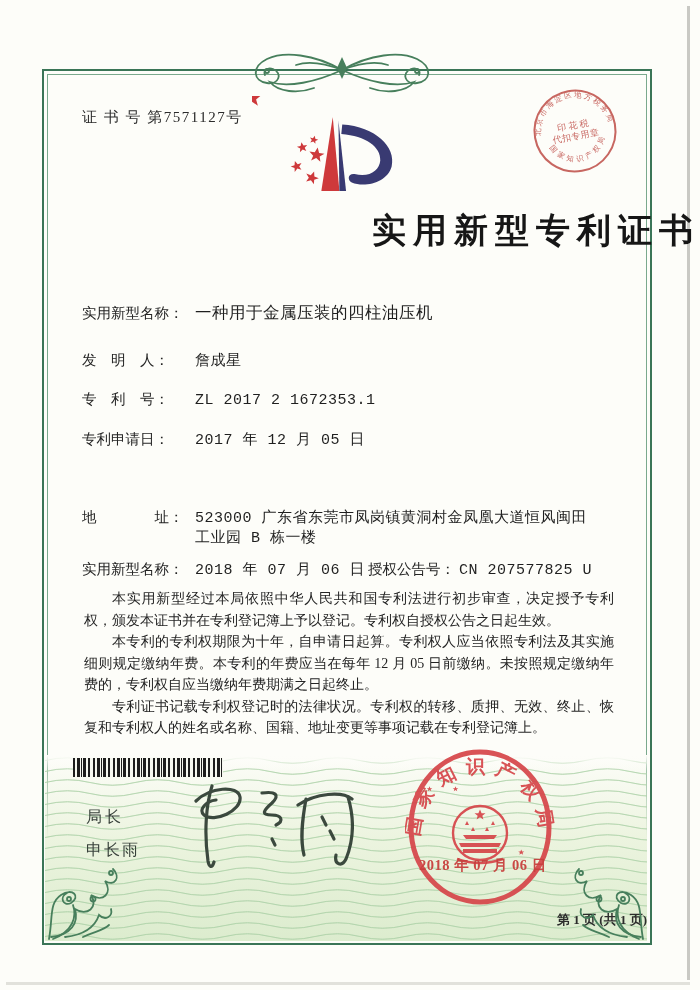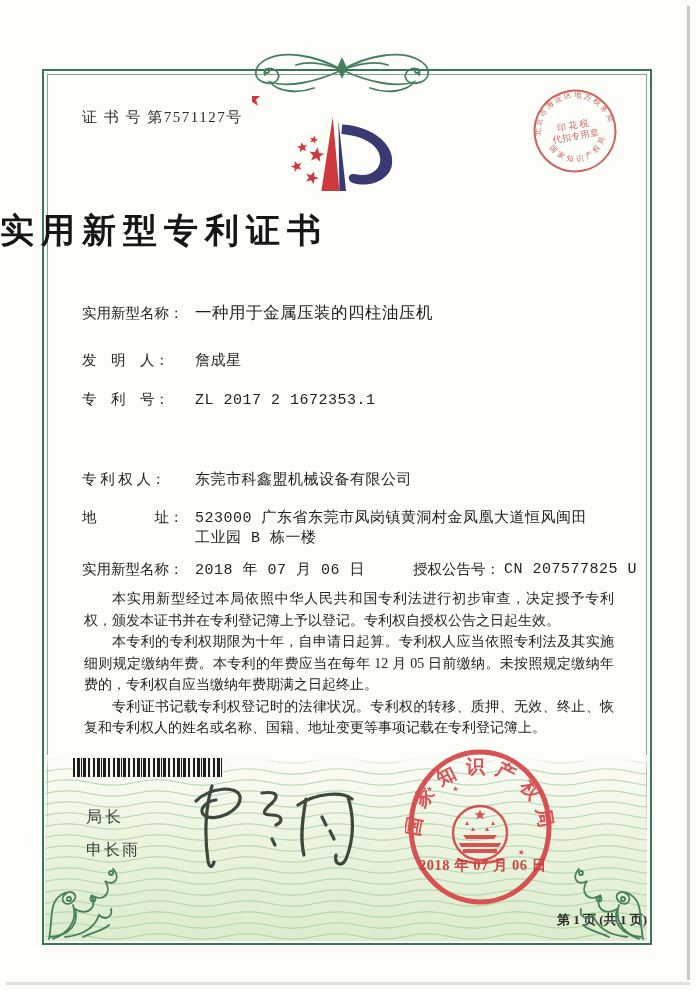--- a/index.html
+++ b/index.html
@@ -7,31 +7,31 @@
         font-family:"Liberation Serif","DejaVu Serif",serif;color:#262626;}
   
   .edge-right{position:absolute;left:687px;top:6px;bottom:10px;width:3px;background:#b7b7b1;opacity:.75;}
   .edge-bottom{position:absolute;left:6px;right:10px;top:982px;height:3px;background:#d9d9d3;opacity:.8;}
   
   .frame{position:absolute;left:42px;top:69px;width:606px;height:872px;border:2.5px solid #3a7557;}
   .frame-inner{position:absolute;inset:3px;border:1px solid #7aa98d;}
   
   .cert-no{position:absolute;left:82px;top:108px;font-size:15px;letter-spacing:1.5px;color:#2b2b2b;}
   .logo{position:absolute;left:252px;top:96px;width:190px;height:118px;}
-  .title{position:absolute;left:0;right:0;top:208px;text-align:left;font-size:34px;font-weight:bold;
+  .title{position:absolute;left:0;right:0;top:208px;text-align:right;font-size:34px;font-weight:bold;
          letter-spacing:7px;color:#161616;}
   
   .row{position:absolute;left:82px;display:flex;align-items:baseline;}
   .lbl{flex:none;width:113px;font-size:14.5px;white-space:nowrap;color:#242424;}
   .val{font-size:15px;color:#1f1f1f;letter-spacing:.5px;font-family:Liberation Mono, monospace;}
   .val-name{font-size:16.5px;}
   .r1{top:302px}.r2{top:351px}.r3{top:390px}.r4{top:430px}.r5{top:470px}
   .r6{top:508px}.r6 .val{width:400px;line-height:20px;}
   .r7{top:560px}
-  .grant-no{position:absolute;left:368px;top:560px;display:flex;align-items:center;margin-left:45px;}
+  .grant-no{position:absolute;left:368px;top:560px;display:flex;align-items:flex-end;}
   .grant-no .lbl{width:auto;margin-right:4px;}
   
   .paras{position:absolute;left:84px;top:588px;width:530px;font-size:14px;line-height:21.5px;
          text-align:justify;color:#242424;}
   .paras p{margin:0;text-indent:2em;}
   
   .band{position:absolute;left:45px;top:755px;width:602px;height:186px;
         background:linear-gradient(180deg,rgba(250,252,245,.15),#ecf4df 45%,#dcecce);}
   .band-waves{position:absolute;inset:0;width:100%;height:100%;}
   .band-fade{position:absolute;left:0;right:0;top:0;height:16px;
@@ -101,23 +101,23 @@
     <span class="val val-name">一种用于金属压装的四柱油压机</span>
   </div>
   <div class="row r2">
     <span class="lbl">发　明　人：</span>
     <span class="val">詹成星</span>
   </div>
   <div class="row r3">
     <span class="lbl">专　利　号：</span>
     <span class="val">ZL 2017 2 1672353.1</span>
   </div>
-  <div class="row r5">
-    <span class="lbl">专 利 权 人：</span>
-    <span class="val">东莞市科鑫盟机械设备有限公司</span>
+  <div class="row r4">
+    <span class="lbl">专利申请日：</span>
+    <span class="val">2017 年 12 月 05 日</span>
   </div>
   <div class="row r6">
     <span class="lbl">地　　　　址：</span>
     <span class="val">523000 广东省东莞市凤岗镇黄洞村金凤凰大道恒风闽田工业园 B 栋一楼</span>
   </div>
   <div class="row r7">
     <span class="lbl">实用新型名称：</span>
     <span class="val">2018 年 07 月 06 日</span>
   </div>
   <div class="grant-no">

